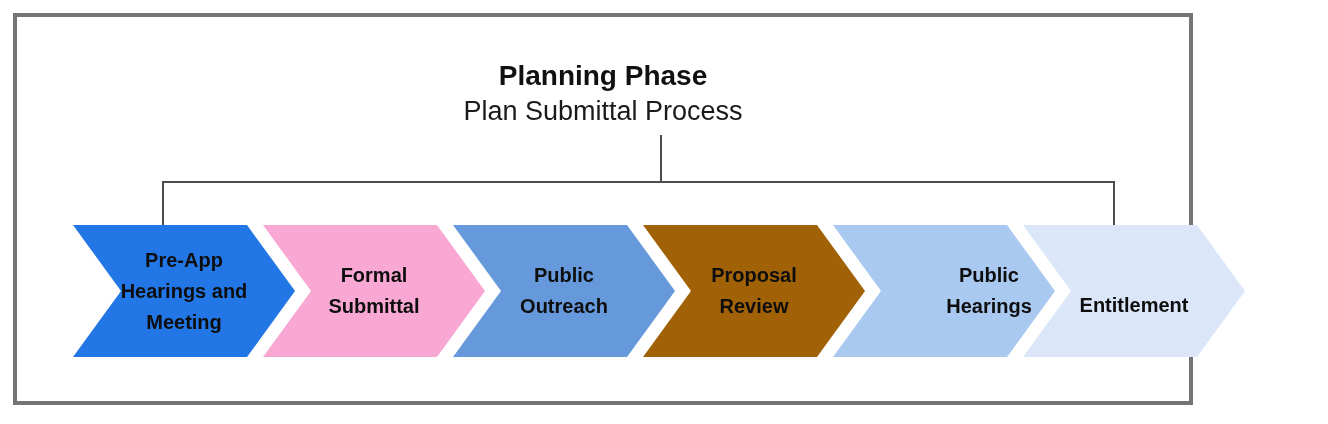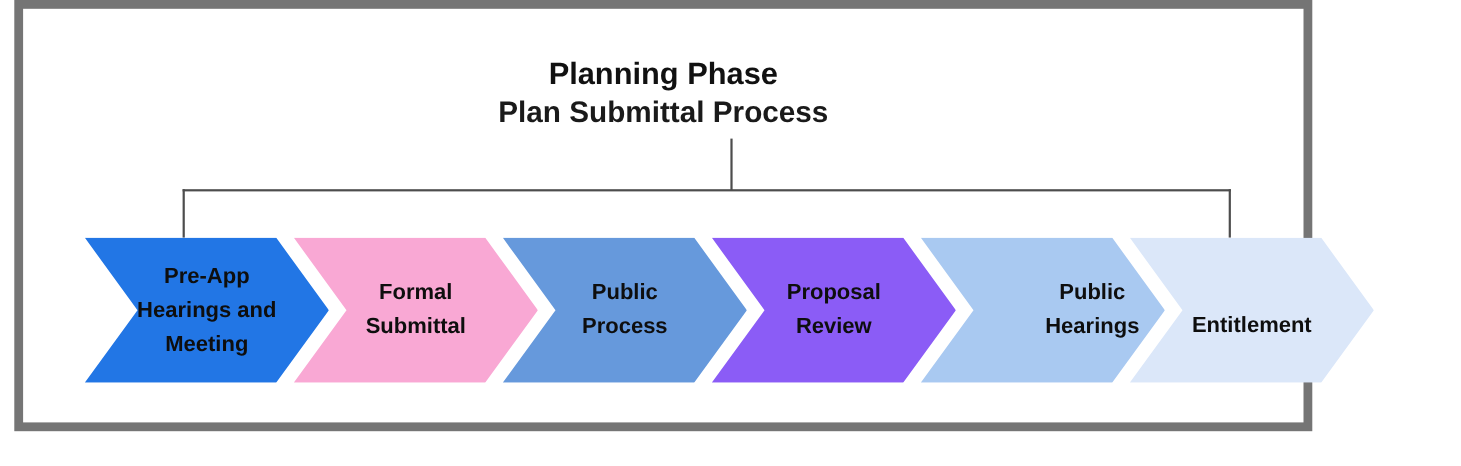--- a/index.html
+++ b/index.html
@@ -4,39 +4,39 @@
 <style>
   * { box-sizing: border-box; margin: 0; padding: 0; }
   html, body {
     width: 1328px; height: 424px;
     background: #ffffff;
     overflow: hidden;
     font-family: "Liberation Sans", sans-serif;
   }
   .frame {
     position: absolute;
-    left: 13px; top: 0;
+    left: 13px; top: 13px;
     width: 1180px; height: 392px;
-    border: 8px solid #ec4899;
+    border: 4px solid #ec4899;
     background: #ffffff;
   }
   .header {
     position: absolute;
     top: 42px; left: 0; right: 0;
     text-align: center;
   }
   .title {
     font-size: 28px;
     font-weight: 700;
     line-height: 34px;
     color: #111111;
   }
   .subtitle {
     font-size: 27px;
-    font-weight: 700;
+    font-weight: 400;
     line-height: 37px;
     color: #1a1a1a;
   }
   .stem {
     position: absolute;
     left: 643px; top: 118px;
     width: 2px; height: 47px;
     background: #4d4d4d;
   }
   .hbar {
@@ -96,23 +96,23 @@
   </div>
 
   <div class="chevrons">
     <div class="chevron" style="background: rgb(34, 118, 229);">
       <span class="chevron-label" style="color: rgb(14, 14, 14);">Pre-App Hearings and Meeting</span>
     </div>
     <div class="chevron" style="background: #f9a8d4;">
       <span class="chevron-label" style="color: rgb(14, 14, 14);">Formal Submittal</span>
     </div>
     <div class="chevron" style="background: rgb(102, 153, 220);">
-      <span class="chevron-label" style="color: rgb(14, 14, 14);">Public Process</span>
+      <span class="chevron-label" style="color: rgb(14, 14, 14);">Public Outreach</span>
     </div>
-    <div class="chevron" style="background: #8b5cf6;">
+    <div class="chevron" style="background: #a16207;">
       <span class="chevron-label" style="color: rgb(14, 14, 14);">Proposal Review</span>
     </div>
     <div class="chevron" style="background: rgb(169, 201, 241); justify-content: flex-end;">
       <span class="chevron-label" style="color: rgb(14, 14, 14);">Public Hearings</span>
     </div>
     <div class="chevron" style="background: rgb(219, 231, 249);">
       <span class="chevron-label" style="color: rgb(14, 14, 14); margin-top: 28px;">Entitlement</span>
     </div>
   </div>
 

